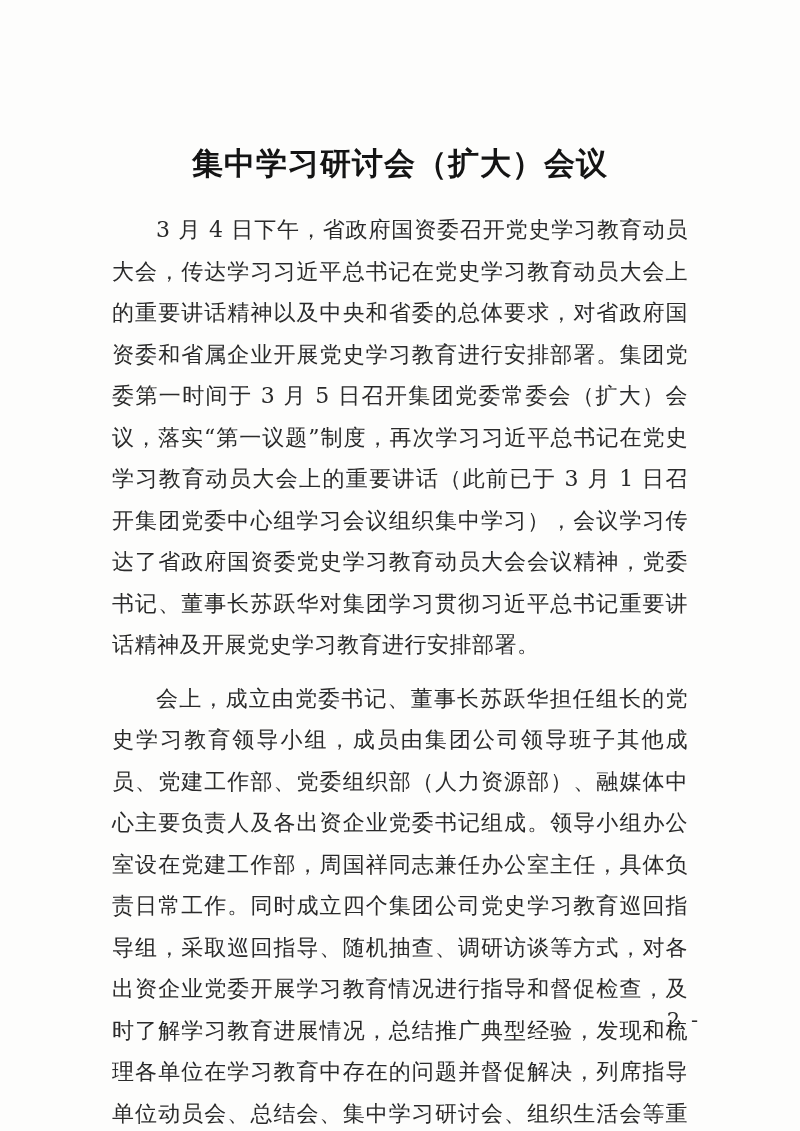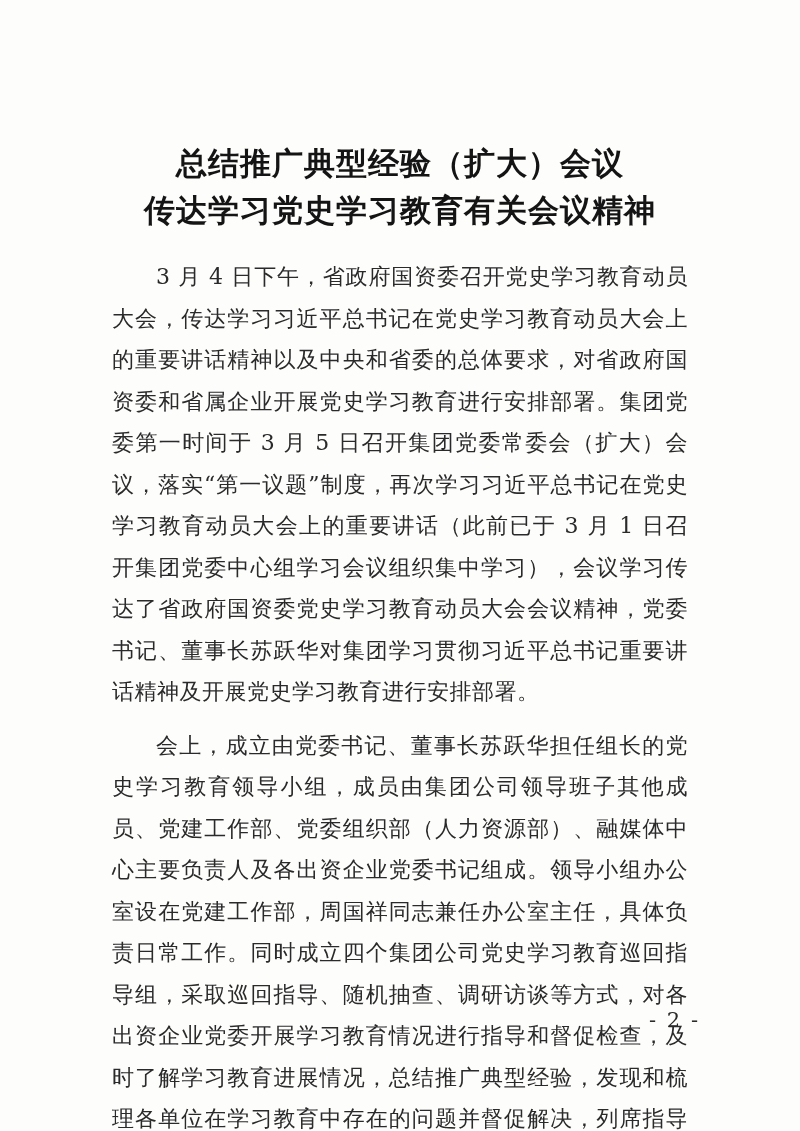--- a/index.html
+++ b/index.html
@@ -54,22 +54,21 @@
     font-family: "DejaVu Serif", "Liberation Serif", serif;
     letter-spacing: 2px;
   }
 </style>
 </head>
 <body>
 
 <div class="page">
 
   <h1 class="doc-title">
-    <span class="title-line">总结推广典型经验（扩大）会议</span>
-    <span class="title-line">传达学习党史学习教育有关会议精神</span>
+    <span class="title-line">集中学习研讨会（扩大）会议</span>
   </h1>
 
   <div class="doc-body">
     <p>3 月 4 日下午，省政府国资委召开党史学习教育动员大会，传达学习习近平总书记在党史学习教育动员大会上的重要讲话精神以及中央和省委的总体要求，对省政府国资委和省属企业开展党史学习教育进行安排部署。集团党委第一时间于 3 月 5 日召开集团党委常委会（扩大）会议，落实“第一议题”制度，再次学习习近平总书记在党史学习教育动员大会上的重要讲话（此前已于 3 月 1 日召开集团党委中心组学习会议组织集中学习），会议学习传达了省政府国资委党史学习教育动员大会会议精神，党委书记、董事长苏跃华对集团学习贯彻习近平总书记重要讲话精神及开展党史学习教育进行安排部署。</p>
     <p>会上，成立由党委书记、董事长苏跃华担任组长的党史学习教育领导小组，成员由集团公司领导班子其他成员、党建工作部、党委组织部（人力资源部）、融媒体中心主要负责人及各出资企业党委书记组成。领导小组办公室设在党建工作部，周国祥同志兼任办公室主任，具体负责日常工作。同时成立四个集团公司党史学习教育巡回指导组，采取巡回指导、随机抽查、调研访谈等方式，对各出资企业党委开展学习教育情况进行指导和督促检查，及时了解学习教育进展情况，总结推广典型经验，发现和梳理各单位在学习教育中存在的问题并督促解决，列席指导单位动员会、总结会、集中学习研讨会、组织生活会等重要会议。成立宣传报道组，</p>
   </div>
 
   <div class="page-number">- 2 -</div>
 
 </div>

